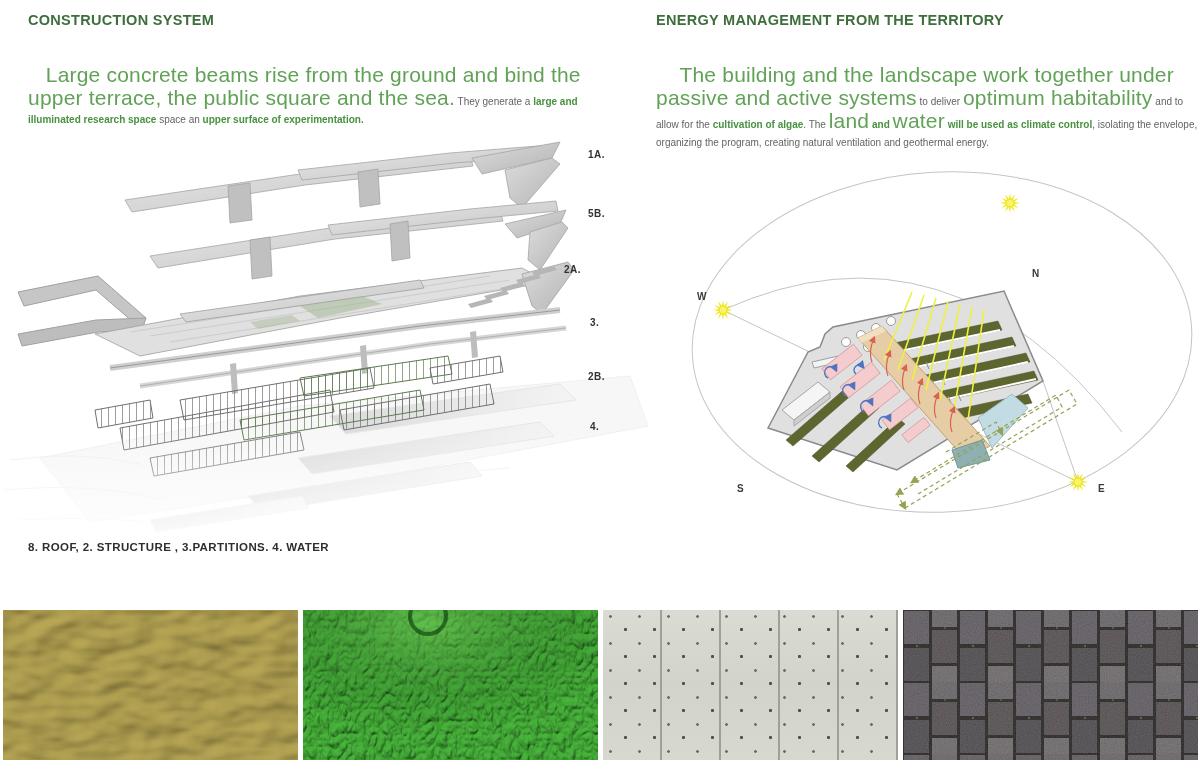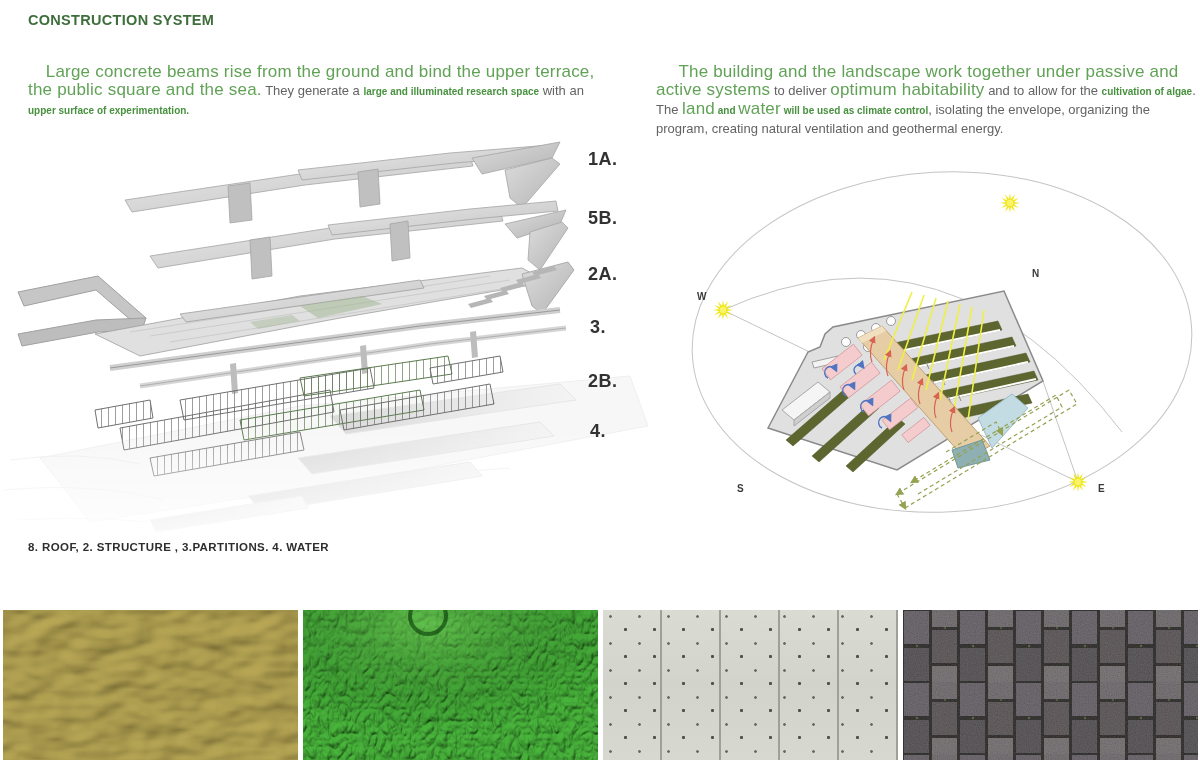--- a/index.html
+++ b/index.html
@@ -1,24 +1,24 @@
 <!DOCTYPE html>
 <html><head>
 <meta charset="utf-8">
 <style>
   html,body{margin:0;padding:0;background:#fff;}
   .page{position:relative;width:1200px;height:772px;background:#ffffff;overflow:hidden;
         font-family:"Liberation Sans",sans-serif;}
   .col-title{position:absolute;top:12px;font-size:14.5px;font-weight:bold;color:#3e6e3b;
              letter-spacing:.3px;white-space:pre;}
   .para{position:absolute;top:45px;margin:0;white-space:pre-wrap;line-height:1.1;}
-  .seg-big{font-size:17px;color:#61a257;letter-spacing:.2px;}
-  .seg-small{font-size:13px;color:#636363;}
+  .seg-big{font-size:21px;color:#61a257;letter-spacing:.2px;}
+  .seg-small{font-size:10px;color:#636363;}
   .seg-smallbold{font-size:10px;color:#48913f;font-weight:bold;}
-  .layer-label{position:absolute;font-size:18px;font-weight:bold;color:#323232;letter-spacing:.5px;}
+  .layer-label{position:absolute;font-size:10px;font-weight:bold;color:#323232;letter-spacing:.5px;}
   .caption{position:absolute;left:28px;top:541px;font-size:11.5px;font-weight:bold;color:#2e2e2e;
            letter-spacing:.4px;}
   .compass{position:absolute;font-size:10px;font-weight:bold;color:#3a3a3a;}
   .diagram{position:absolute;}
   .tex{position:absolute;top:610px;width:295px;height:150px;overflow:hidden;}
   .tex svg{display:block;}
   .tex-concrete{background-color:#d6d8d0;
     background-image:
       repeating-linear-gradient(90deg, rgba(0,0,0,0) 0 57px, #9fa097 57px 59px),
       radial-gradient(circle, #50514a 1.3px, rgba(0,0,0,0) 1.8px),
@@ -27,23 +27,24 @@
     background-size:auto, 29px 27px, 29px 27px, auto;
     background-position:0 0, 8px 6px, 22px 20px, 0 0;}
 </style>
 </head>
 <body>
 
 <div class="page">
 
   <div class="col-title" style="left:28px;">CONSTRUCTION SYSTEM</div>
   <p class="para" style="left:28px;width:586px;">
-    <span class="seg-big">Large concrete beams rise from the ground and bind the upper terrace, the public square and the sea.</span><span class="seg-small"> They generate a </span><span class="seg-smallbold">large and illuminated research space</span><span class="seg-small"> with an </span><span class="seg-smallbold">upper surface of experimentation.</span>
+    <span class="seg-big">Large concrete beams rise from the ground and bind the upper terrace, the public square and the sea.</span><span class="seg-small"> They generate a </span><span class="seg-smallbold">large and illuminated research space</span><span class="seg-small"> space an </span><span class="seg-smallbold">upper surface of experimentation.</span>
   </p>
 
+  <div class="col-title" style="left:656px;">ENERGY MANAGEMENT FROM THE TERRITORY</div>
   <p class="para" style="left:656px;width:548px;">
     <span class="seg-big"> The building and the landscape work together under passive and active systems</span><span class="seg-small"> to deliver </span><span class="seg-big">optimum habitability</span><span class="seg-small"> and to allow for the </span><span class="seg-smallbold">cultivation of algae</span><span class="seg-small">. The </span><span class="seg-big">land</span><span class="seg-smallbold"> and </span><span class="seg-big">water</span><span class="seg-smallbold"> will be used as climate control</span><span class="seg-small">, isolating the envelope, organizing the program, creating natural ventilation and geothermal energy.</span>
   </p>
 
   <svg class="diagram" style="left:0;top:128px;" width="650" height="412" viewBox="0 0 650 412">
     <defs>
       <linearGradient id="gPlate" x1="0" y1="0" x2="1" y2="1">
         <stop offset="0" stop-color="#e9e9e9"></stop>
           <stop offset="1" stop-color="#c3c3c3"></stop>
       </linearGradient>
@@ -127,21 +128,21 @@
       <path d="M150,330 L300,304 L304,322 L154,348 Z" fill="url(#mull)" stroke="#7a7a7a"></path>
       <path d="M95,282 L150,272 L153,290 L98,300 Z" fill="url(#mull)" stroke="#707070"></path>
       <path d="M430,240 L500,228 L503,244 L433,256 Z" fill="url(#mull)" stroke="#707070"></path>
     </g>
 
     <rect x="0" y="300" width="650" height="112" fill="url(#gFade)"></rect>
   </svg>
 
   <div class="layer-label" style="left:588px;top:149px;">1A.</div>
   <div class="layer-label" style="left:588px;top:208px;">5B.</div>
-  <div class="layer-label" style="left:588px;top:264px;">2A.</div>
+  <div class="layer-label" style="left:564px;top:264px;">2A.</div>
   <div class="layer-label" style="left:590px;top:317px;">3.</div>
   <div class="layer-label" style="left:588px;top:361px;margin-top:10px;">2B.</div>
   <div class="layer-label" style="left:590px;top:421px;">4.</div>
 
   <div class="caption">8. ROOF, 2. STRUCTURE , 3.PARTITIONS. 4. WATER</div>
 
   <svg class="diagram" style="left:660px;top:150px;" width="540" height="370" viewBox="0 0 540 370">
     <defs>
       <g id="sunstar">
         <path fill="#f0e616" d="M10,0 L3.9,1 L8.7,5 L2.8,2.8 L5,8.7 L1,3.9 L0,10 L-1,3.9 L-5,8.7 L-2.8,2.8

